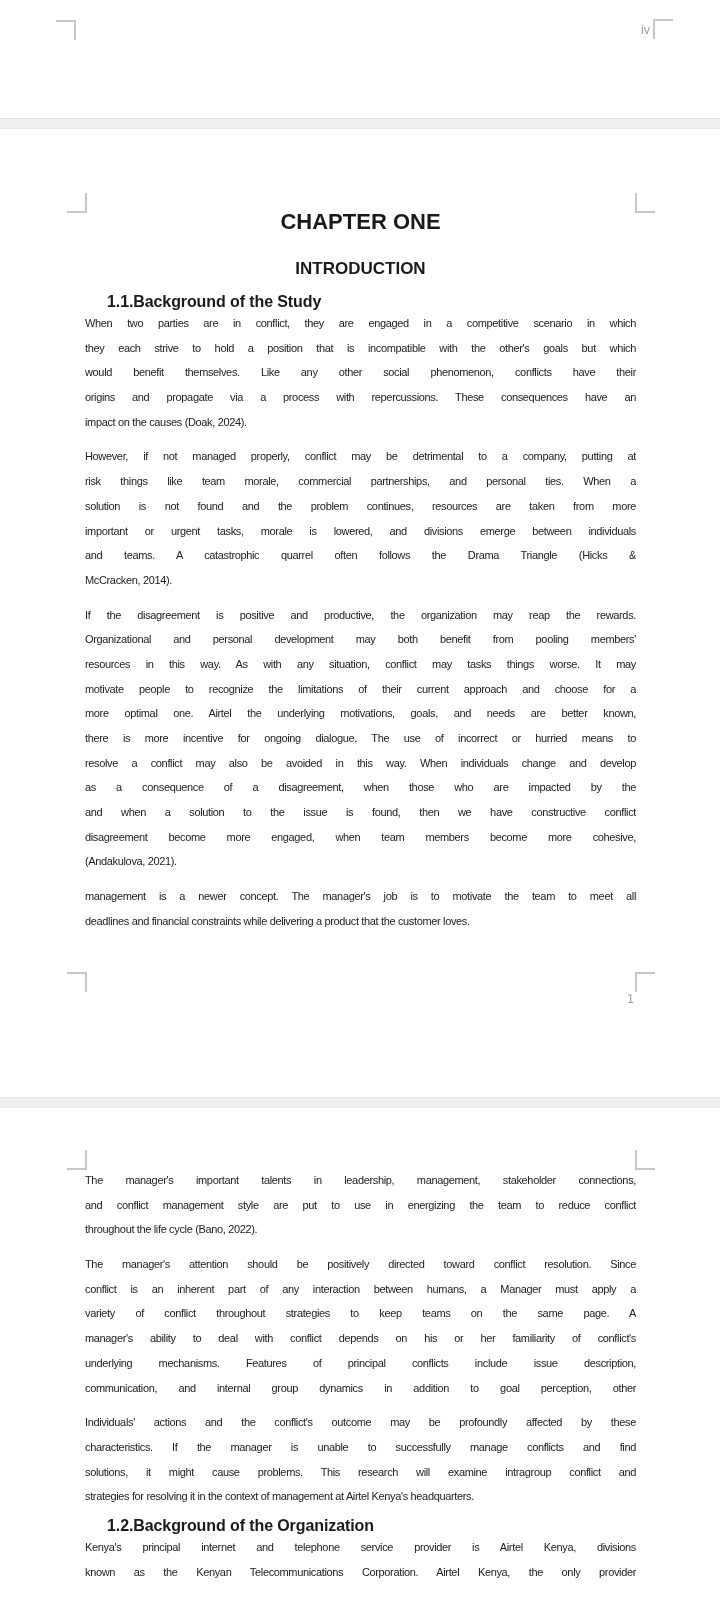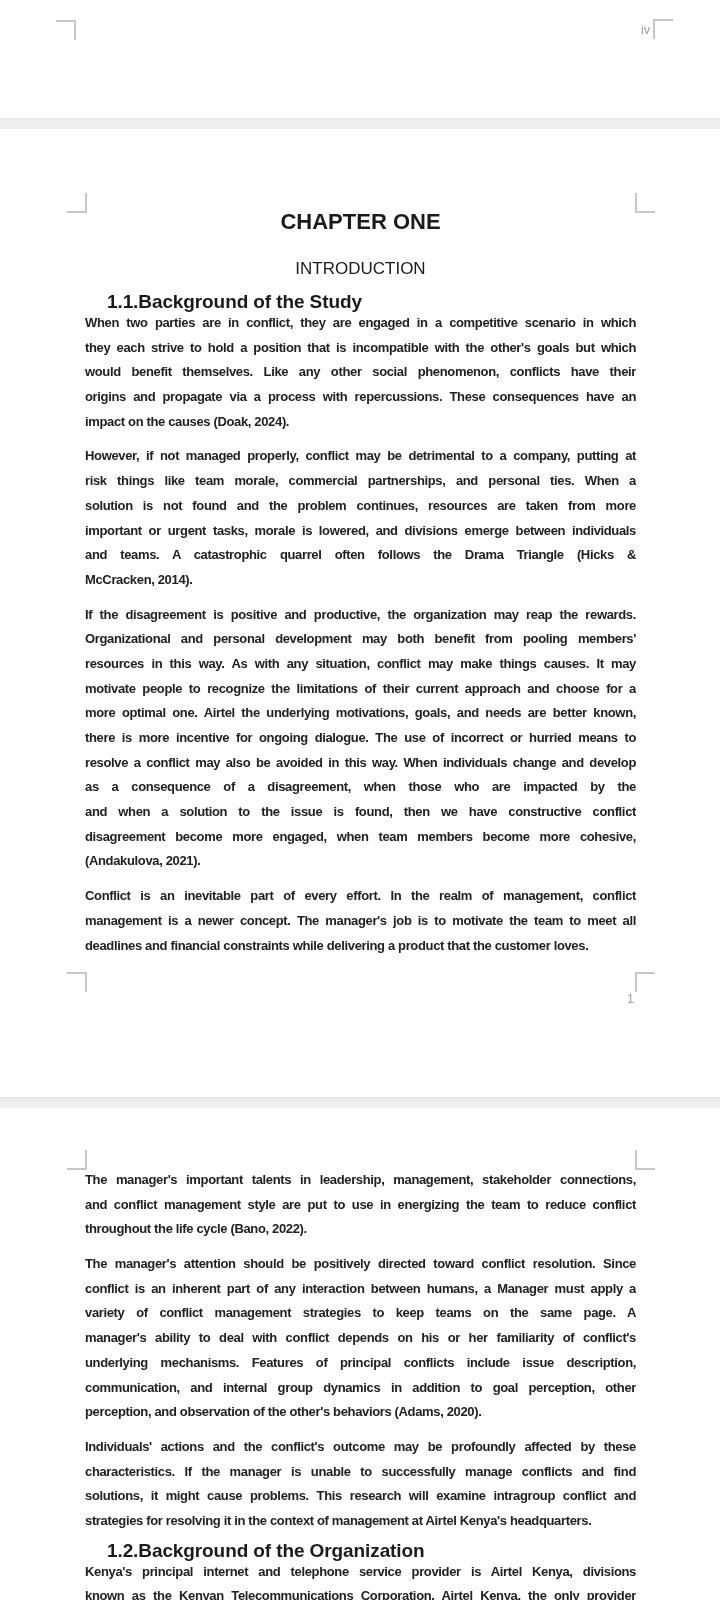--- a/index.html
+++ b/index.html
@@ -23,27 +23,27 @@
   .pagenum{position:absolute;color:#9e9e9e;font-size:12.5px;text-align:right;}
   .pagenum-prev{left:628px;top:15px;width:22px;}
   .pagenum-1{left:618px;top:984px;width:16px;}
 
   .flow{position:absolute;width:551px;left:85px;color:#212121;}
   .flow-p1{top:204px;}
   .flow-p2{top:1160px;}
 
   .chapter-heading{font-size:22px;font-weight:bold;line-height:20px;text-align:center;
                    color:#1a1a1a;margin:0 0 27px 0;}
-  .chapter-title{font-size:17px;font-weight:normal;line-height:20px;text-align:center;
+  .chapter-title{font-size:17px;font-weight:bold;line-height:20px;text-align:center;
                  color:#1a1a1a;margin:0 0 14px 0;}
-  .section-heading{font-size:19px;font-weight:bold;line-height:18px;color:#1a1a1a;
+  .section-heading{font-size:16px;font-weight:bold;line-height:18px;color:#1a1a1a;
                    margin:0 0 0 22px;letter-spacing:-0.1px;}
   .section-heading-2{margin-top:5px;}
 
-  .para{font-size:13px;line-height:24.7px;letter-spacing:-0.35px;margin:0 0 10px 0;font-weight:bold;}
+  .para{font-size:11px;line-height:24.7px;letter-spacing:-0.35px;margin:0 0 10px 0;}
   .para-tight{margin-bottom:8px;}
   .para-last{margin-bottom:0;}
   .jline{text-align:justify;text-align-last:justify;height:24.7px;overflow:hidden;}
   .jline-last{text-align-last:left;}
 </style>
 </head>
 <body>
 
 <div class="screen">
 
@@ -75,32 +75,31 @@
           <div class="jline">However, if not managed properly, conflict may be detrimental to a company, putting at</div>
           <div class="jline">risk things like team morale, commercial partnerships, and personal ties. When a</div>
           <div class="jline">solution is not found and the problem continues, resources are taken from more</div>
           <div class="jline">important or urgent tasks, morale is lowered, and divisions emerge between individuals</div>
           <div class="jline">and teams. A catastrophic quarrel often follows the Drama Triangle (Hicks &amp;</div>
           <div class="jline jline-last">McCracken, 2014).</div>
         </div>
       <div class="para">
           <div class="jline">If the disagreement is positive and productive, the organization may reap the rewards.</div>
           <div class="jline">Organizational and personal development may both benefit from pooling members'</div>
-          <div class="jline">resources in this way. As with any situation, conflict may make things causes. It may</div>
+          <div class="jline">resources in this way. As with any situation, conflict may tasks things worse. It may</div>
           <div class="jline">motivate people to recognize the limitations of their current approach and choose for a</div>
           <div class="jline">more optimal one. Airtel the underlying motivations, goals, and needs are better known,</div>
           <div class="jline">there is more incentive for ongoing dialogue. The use of incorrect or hurried means to</div>
           <div class="jline">resolve a conflict may also be avoided in this way. When individuals change and develop</div>
           <div class="jline">as a consequence of a disagreement, when those who are impacted by the</div>
           <div class="jline">and when a solution to the issue is found, then we have constructive conflict</div>
           <div class="jline">disagreement become more engaged, when team members become more cohesive,</div>
           <div class="jline jline-last">(Andakulova, 2021).</div>
         </div>
       <div class="para para-last">
-          <div class="jline">Conflict is an inevitable part of every effort. In the realm of management, conflict</div>
           <div class="jline">management is a newer concept. The manager's job is to motivate the team to meet all</div>
           <div class="jline jline-last">deadlines and financial constraints while delivering a product that the customer loves.</div>
         </div>
     </div>
 
     <div class="mark mark-bl" style="left:67px;top:964px;"></div>
     <div class="mark mark-br" style="left:635px;top:964px;"></div>
     <div class="pagenum pagenum-1">1</div>
   </section>
 
@@ -112,25 +111,24 @@
 
     <div class="flow flow-p2">
       <div class="para">
           <div class="jline">The manager's important talents in leadership, management, stakeholder connections,</div>
           <div class="jline">and conflict management style are put to use in energizing the team to reduce conflict</div>
           <div class="jline jline-last">throughout the life cycle (Bano, 2022).</div>
         </div>
       <div class="para">
           <div class="jline">The manager's attention should be positively directed toward conflict resolution. Since</div>
           <div class="jline">conflict is an inherent part of any interaction between humans, a Manager must apply a</div>
-          <div class="jline">variety of conflict management strategies to keep teams on the same page. A</div>
+          <div class="jline">variety of conflict throughout strategies to keep teams on the same page. A</div>
           <div class="jline">manager's ability to deal with conflict depends on his or her familiarity of conflict's</div>
           <div class="jline">underlying mechanisms. Features of principal conflicts include issue description,</div>
           <div class="jline">communication, and internal group dynamics in addition to goal perception, other</div>
-          <div class="jline jline-last">perception, and observation of the other's behaviors (Adams, 2020).</div>
         </div>
       <div class="para para-tight">
           <div class="jline">Individuals' actions and the conflict's outcome may be profoundly affected by these</div>
           <div class="jline">characteristics. If the manager is unable to successfully manage conflicts and find</div>
           <div class="jline">solutions, it might cause problems. This research will examine intragroup conflict and</div>
           <div class="jline jline-last">strategies for resolving it in the context of management at Airtel Kenya's headquarters.</div>
         </div>
 
       <div class="section-heading section-heading-2">1.2.Background of the Organization</div>
 

